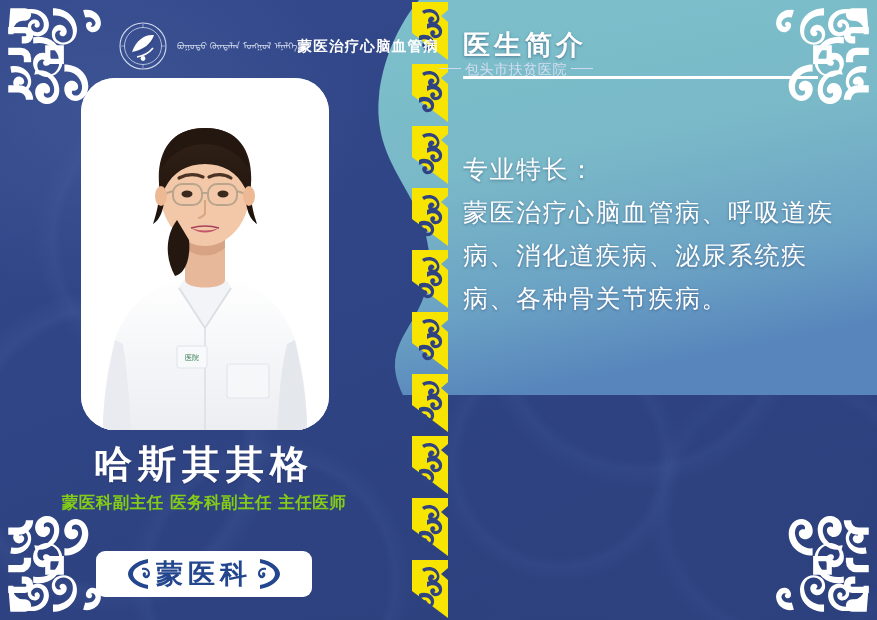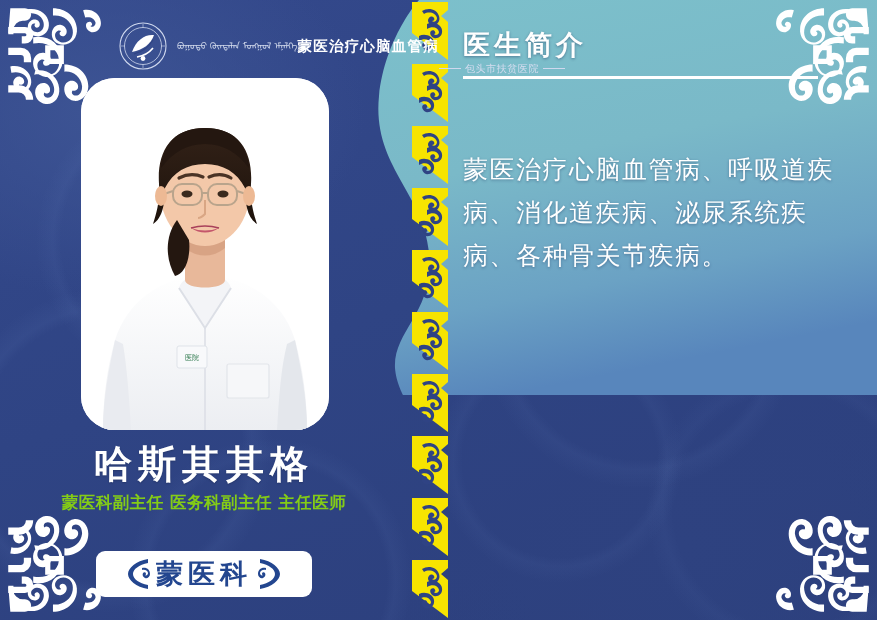--- a/index.html
+++ b/index.html
@@ -66,21 +66,21 @@
     font-size:9px;letter-spacing:2.5px;color:#dbe2f2;
     line-height:11px;white-space:nowrap;opacity:.95;
     font-family:"DejaVu Sans",sans-serif;
   }
   .hosp-cn{
     font-size:14.5px;font-weight:bold;letter-spacing:1.2px;
     color:#ffffff;line-height:18px;white-space:nowrap;
     font-family:"DejaVu Sans","Liberation Sans",sans-serif;
   }
   .hosp-sub{
-    font-size:10px;letter-spacing:.6px;color:#d6ddf0;
+    font-size:14px;letter-spacing:.6px;color:#d6ddf0;
     line-height:12px;white-space:nowrap;display:flex;align-items:center;gap:4px;margin-top:45px;
   }
   .hosp-sub::before,.hosp-sub::after{
     content:"";display:block;width:22px;height:1px;background:#cfd8ee;
   }
 
   .photo-card{
     position:absolute;left:81px;top:78px;width:248px;height:352px;
     background:#ffffff;border-radius:34px;overflow:hidden;
   }
@@ -428,16 +428,17 @@
         <path d="M16 11 c5 -1 8 2 8 6 c0 3 -3 5 -5 4 c-2 -1 -3 -3 -2 -5
                  c1 -1 3 -1 3 1 c0 1 -1 1 -1 1 c1 1 3 0 3 -2 c0 -2 -3 -4 -6 -3 z"></path>
       </g>
     </svg>
   </div>
 
   <div class="panel-title">医生简介</div>
   <div class="title-rule"></div>
 
   <div class="intro">
+    <span class="lbl">专业特长：</span>
     <span class="body">蒙医治疗心脑血管病、呼吸道疾病、消化道疾病、泌尿系统疾病、各种骨关节疾病。</span>
   </div>
 
 </div>
 
 </body></html>

